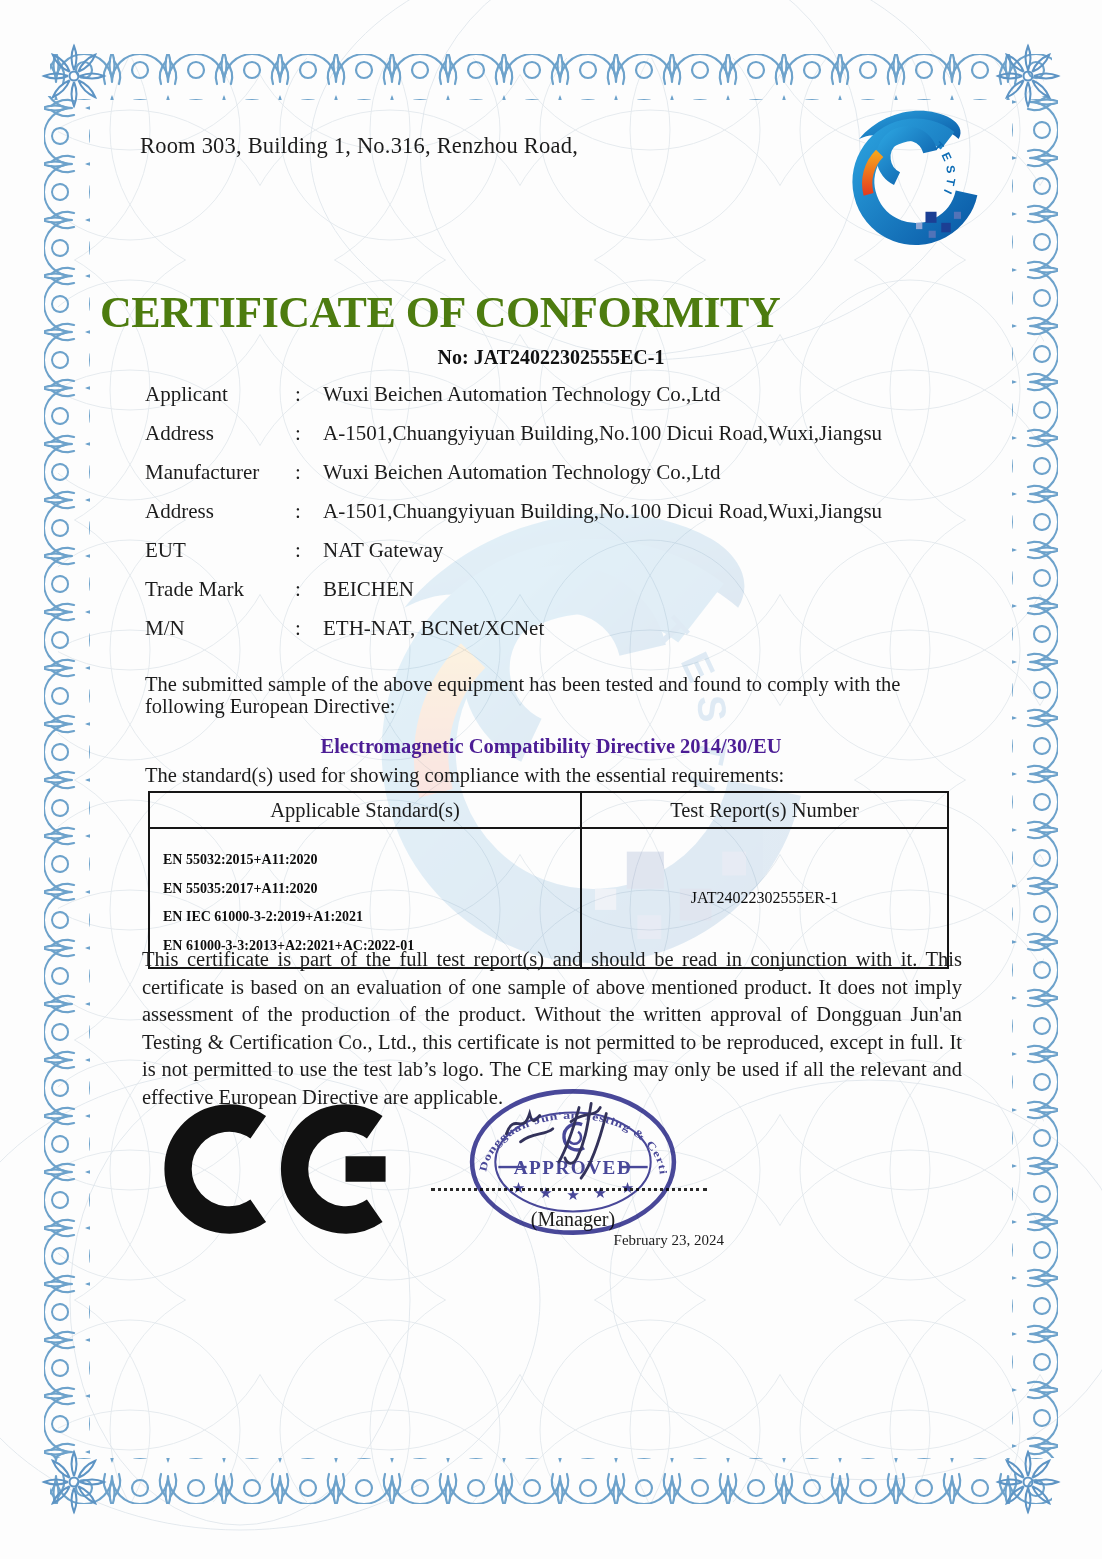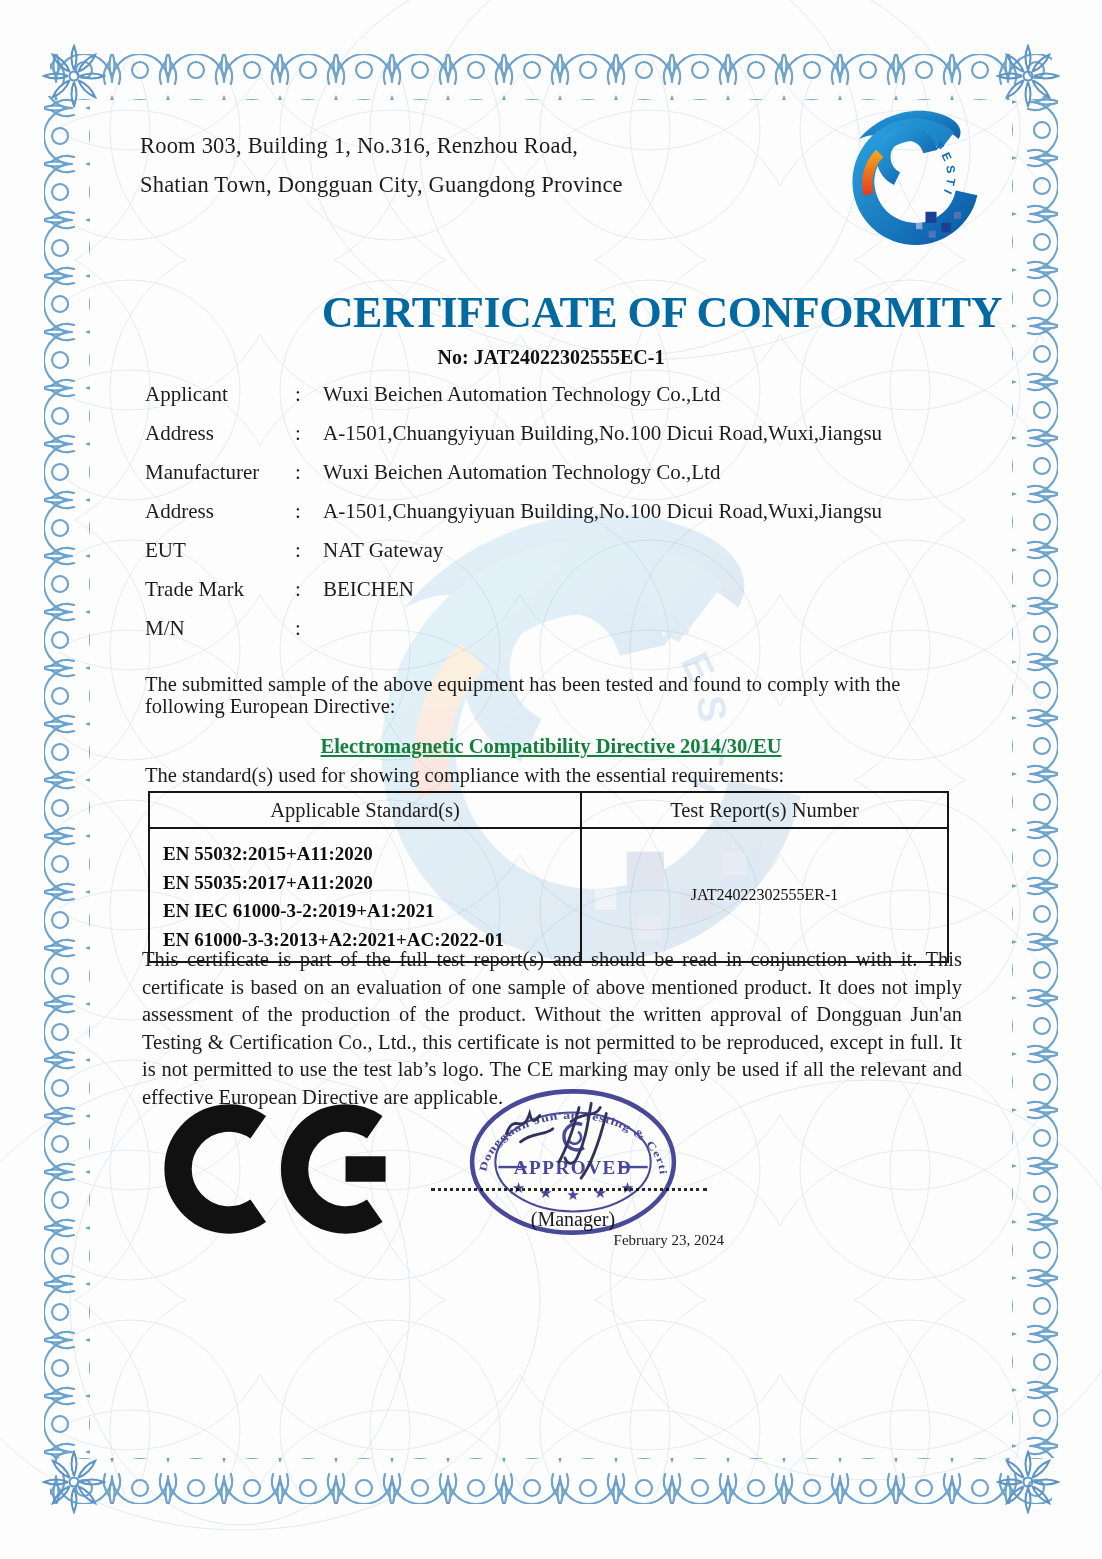--- a/index.html
+++ b/index.html
@@ -5,36 +5,36 @@
   html,body{margin:0;padding:0;}
   body{
     width:1102px;height:1559px;position:relative;background:#fdfdfd;overflow:hidden;
     font-family:"Liberation Serif","DejaVu Serif",serif;color:#1c1c1c;
   }
   .abs{position:absolute;}
   
   .address{left:140px;top:126px;font-size:22.5px;line-height:39px;letter-spacing:.2px;}
   .logo-box{left:836px;top:98px;width:160px;height:158px;}
   
-  .title{left:100px;top:287px;width:902px;text-align:right;font-size:44px;font-weight:bold;color:#0369a1;letter-spacing:-.5px;}
+  .title{left:100px;top:287px;width:902px;text-align:left;font-size:44px;font-weight:bold;color:#4d7c0f;letter-spacing:-.5px;}
   .cert-no{left:100px;top:346px;width:902px;text-align:center;font-size:20px;font-weight:bold;color:#111;}
   
   .fields{left:145px;top:382px;width:812px;}
   .frow{display:grid;grid-template-columns:150px 28px 1fr;font-size:21px;line-height:24px;margin-bottom:15px;}
   
   .p1{left:145px;top:673px;width:814px;font-size:20.5px;line-height:22px;}
-  .directive{left:100px;top:735px;width:902px;text-align:center;font-size:20.5px;font-weight:bold;color:#15803d;text-decoration:underline;}
+  .directive{left:100px;top:735px;width:902px;text-align:center;font-size:20.5px;font-weight:bold;color:#4c1d95;}
   .p2{left:145px;top:764px;width:814px;font-size:20.5px;}
   
   .stdtable{left:148px;top:791px;width:801px;border:2px solid #161616;border-collapse:collapse;table-layout:fixed;}
   .stdtable th,.stdtable td{border:2px solid #161616;font-weight:normal;}
   .stdtable th{height:32px;font-size:20.5px;text-align:center;}
   .stdtable td{vertical-align:middle;}
   .col-std{width:428px;}
-  .std-lines{padding:10px 4px 6px 12px;font-size:19px;font-weight:bold;line-height:28.5px;color:#0d0d0d;}
+  .std-lines{padding:16px 4px 6px 12px;font-size:14px;font-weight:bold;line-height:28.5px;color:#0d0d0d;}
   .report-cell{text-align:center;font-size:16px;font-weight:bold;color:#0d0d0d;}
   
   .disclaimer{left:142px;top:946px;width:820px;font-size:20.5px;line-height:27.6px;text-align:justify;}
   
   .ce-box{left:158px;top:1092px;width:264px;height:154px;}
   .dotted-line{left:431px;top:1168px;width:276px;height:20px;border-bottom:3px dotted #2a2a2a;}
   .manager{left:428px;top:1208px;width:290px;text-align:center;font-size:20px;}
   .datefld{left:428px;top:1232px;width:296px;text-align:right;font-size:15px;}
   .stamp-box{left:462px;top:1086px;width:222px;height:152px;overflow:visible;mix-blend-mode:multiply;opacity:.93;}
   svg{overflow:visible;}
@@ -130,21 +130,20 @@
       </g>
     <use href="#cornerFlower" transform="translate(74,76)"></use>
     <use href="#cornerFlower" transform="translate(1028,76)"></use>
     <use href="#cornerFlower" transform="translate(74,1482)"></use>
     <use href="#cornerFlower" transform="translate(1028,1482)"></use>
   </g>
 </svg>
 
 <div class="abs address">
   <div>Room 303, Building 1, No.316, Renzhou Road,</div>
-  <div>Shatian Town, Dongguan City, Guangdong Province</div>
 </div>
 
 <svg class="abs logo-box" viewBox="0 0 100 100">
   <use href="#jalogo"></use>
 </svg>
 
 <div class="abs title">CERTIFICATE OF CONFORMITY</div>
 <div class="abs cert-no">No: JAT24022302555EC-1</div>
 
 <div class="abs fields">
@@ -174,20 +173,21 @@
       <span>NAT Gateway</span>
   </div>
   <div class="frow">
     <span>Trade Mark</span>
       <span>:</span>
       <span>BEICHEN</span>
   </div>
   <div class="frow">
     <span>M/N</span>
       <span>:</span>
+      <span>ETH-NAT, BCNet/XCNet</span>
   </div>
 </div>
 
 <div class="abs p1">The submitted sample of the above equipment has been tested and found to comply with the following European Directive:</div>
 <div class="abs directive">Electromagnetic Compatibility Directive 2014/30/EU</div>
 <div class="abs p2">The standard(s) used for showing compliance with the essential requirements:</div>
 
 <table class="abs stdtable">
   <tbody>
       <tr>

